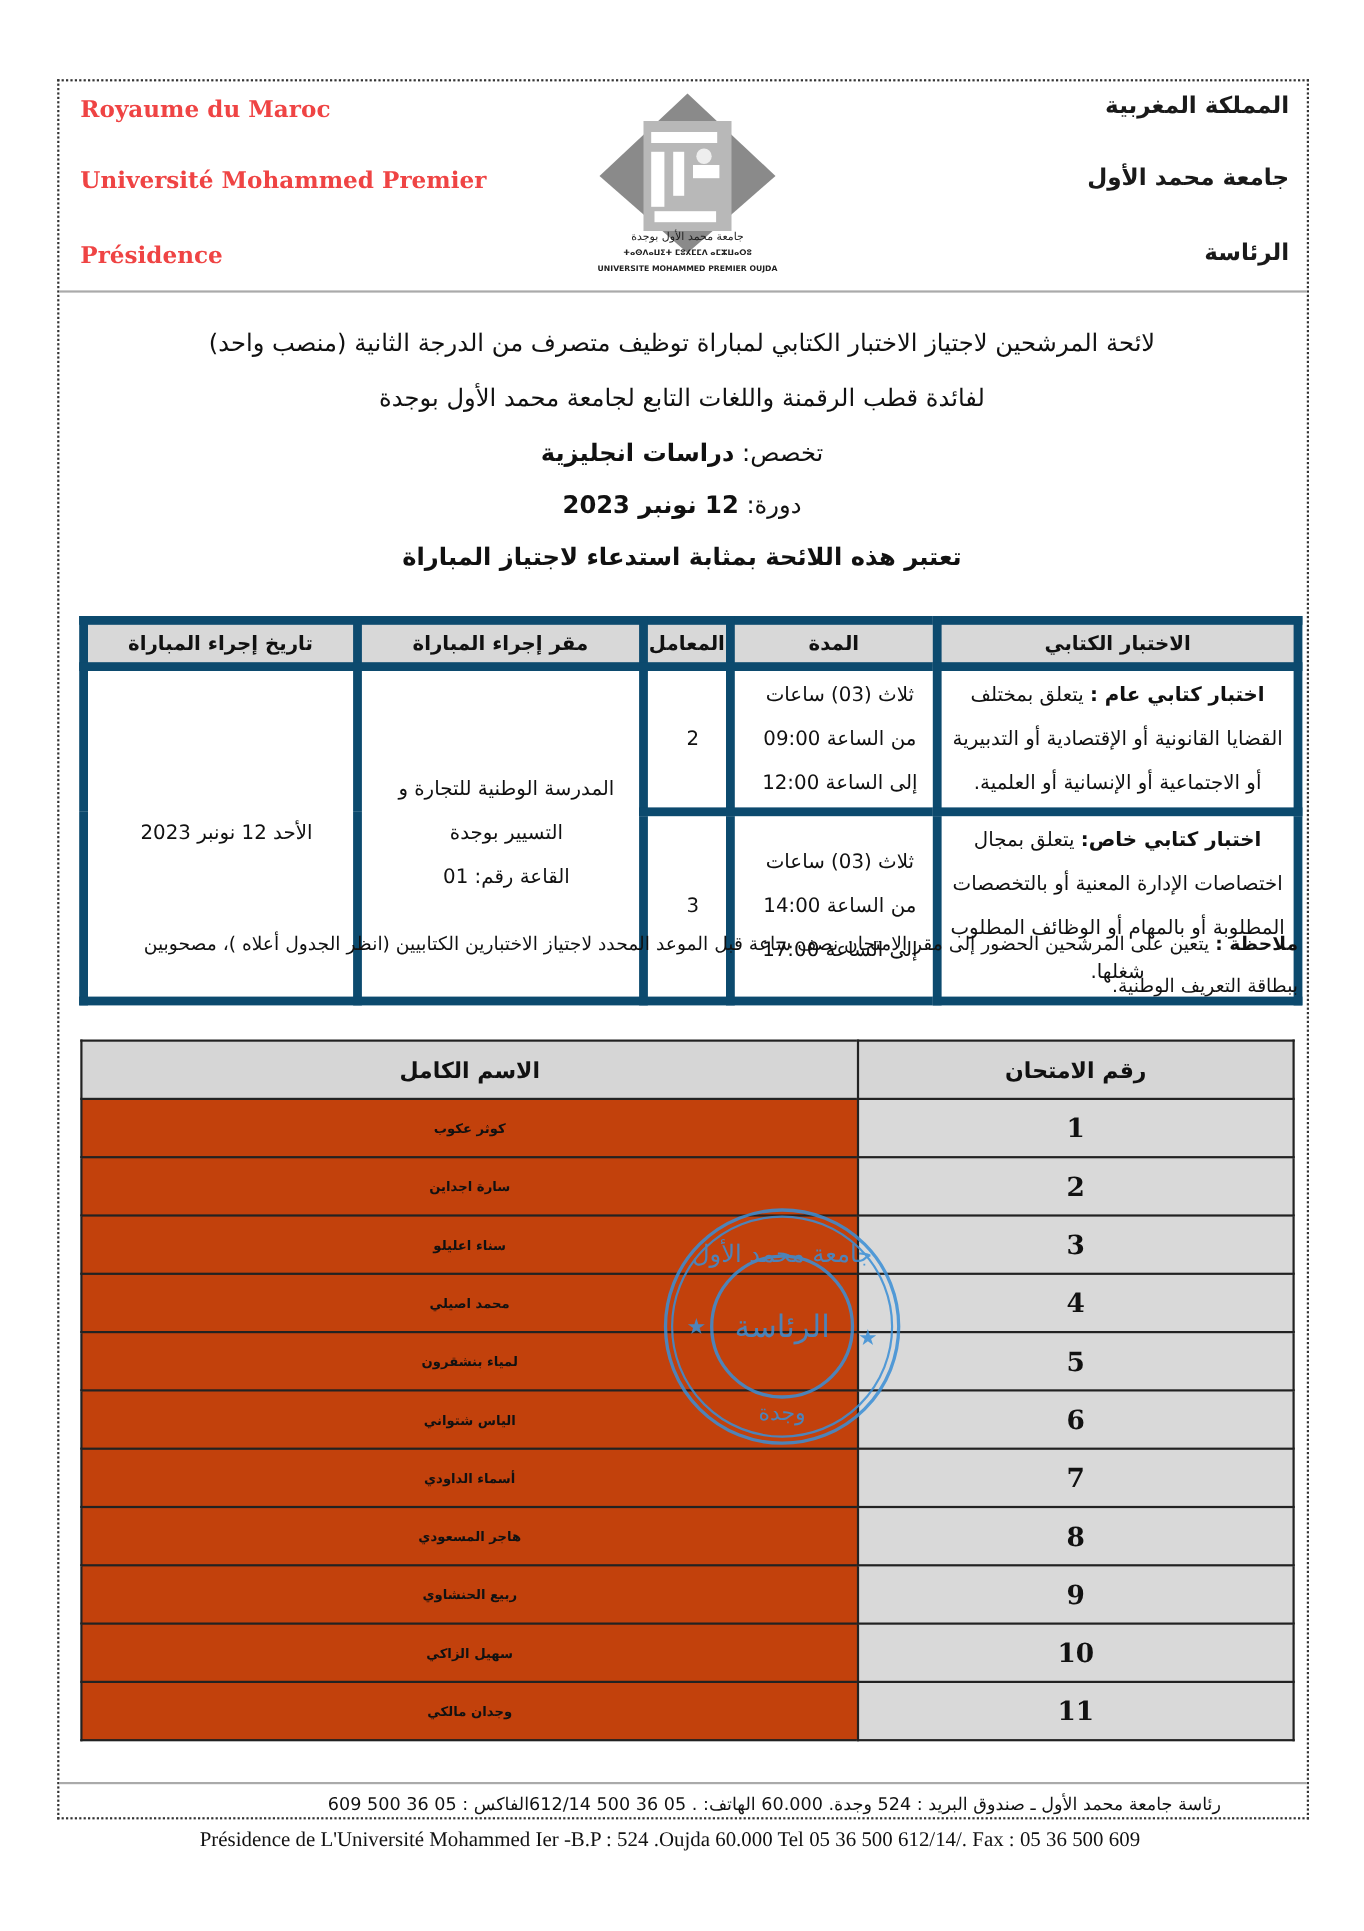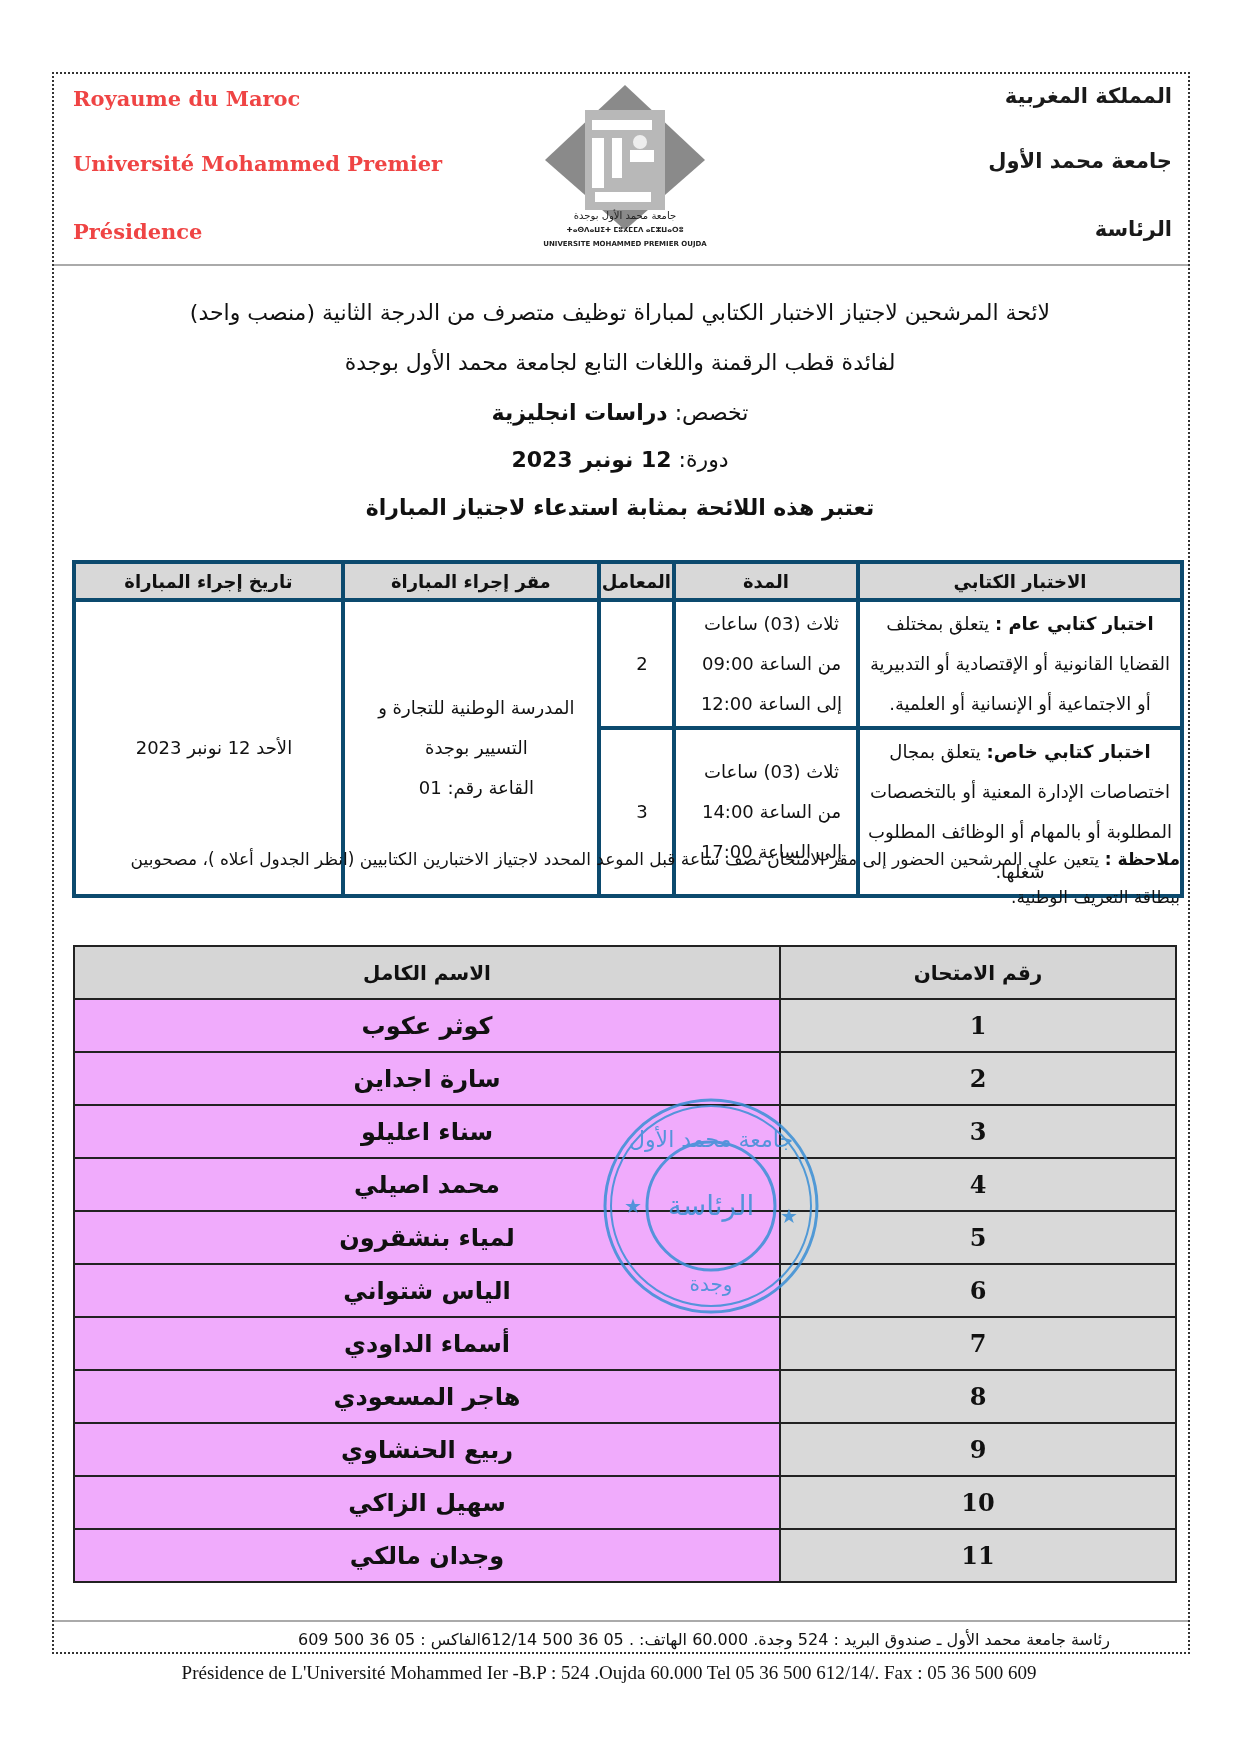--- a/index.html
+++ b/index.html
@@ -16,35 +16,35 @@
   .logo { position: absolute; left: 540px; top: 80px; width: 170px; height: 180px; }
   .logo-caption { position: absolute; left: 540px; width: 170px; text-align: center;
                   font-size: 7px; font-weight: bold; color: #222; }
 
   .title-line { position: absolute; left: 100px; width: 1040px; text-align: center;
                 direction: rtl; font-size: 22px; color: #111; }
   .title-line.bold { font-weight: bold; }
 
   table { border-collapse: collapse; position: absolute; direction: rtl; }
   .exam-table { left: 72px; top: 560px; width: 1112px; }
-  .exam-table th, .exam-table td { border: 4px solid #0c4a6e; font-size: 18px; }
+  .exam-table th, .exam-table td { border: 8px solid #0c4a6e; font-size: 18px; }
   .exam-table th { background: #d8d8d8; height: 32px; font-weight: bold; }
   .exam-table td { text-align: center; line-height: 40px; vertical-align: middle; padding-left: 12px; }
   .exam-table td.desc { text-align: center; padding: 2px 6px; line-height: 40px; }
   .exam-table td.dur { line-height: 40px; }
 
   .note { position: absolute; left: 100px; width: 1080px; direction: rtl; text-align: right;
           font-size: 17px; line-height: 38px; top: 840px; }
 
   .cand-table { left: 73px; top: 945px; width: 1104px; }
   .cand-table th, .cand-table td { border: 2px solid #222; height: 49px; text-align: center;
          vertical-align: middle; font-weight: bold; }
   .cand-table th { background: #d6d6d6; font-size: 20px; }
   .cand-table td.num { background: #d9d9d9; font-family: "DejaVu Serif", serif; font-size: 24px; width: 392px; }
-  .cand-table td.name { font-size: 24px; background: #f0abfc; }
+  .cand-table td.name { font-size: 12px; background: #c2410c; }
 
   .stamp { position: absolute; left: 600px; top: 1095px; width: 222px; height: 222px; opacity: 0.85; pointer-events: none; }
 
   .ftr-rule { position: absolute; left: 54px; width: 1134px; top: 1620px; height: 2px; background: #aaa; }
   .ftr-ar { position: absolute; top: 1630px; left: 100px; width: 1010px; direction: rtl; text-align: right;
             font-size: 16px; }
   .ftr-fr { position: absolute; top: 1662px; left: 64px; width: 1090px; text-align: center;
             font-family: "Liberation Serif", serif; font-size: 19px; }
 </style>
 </head>

